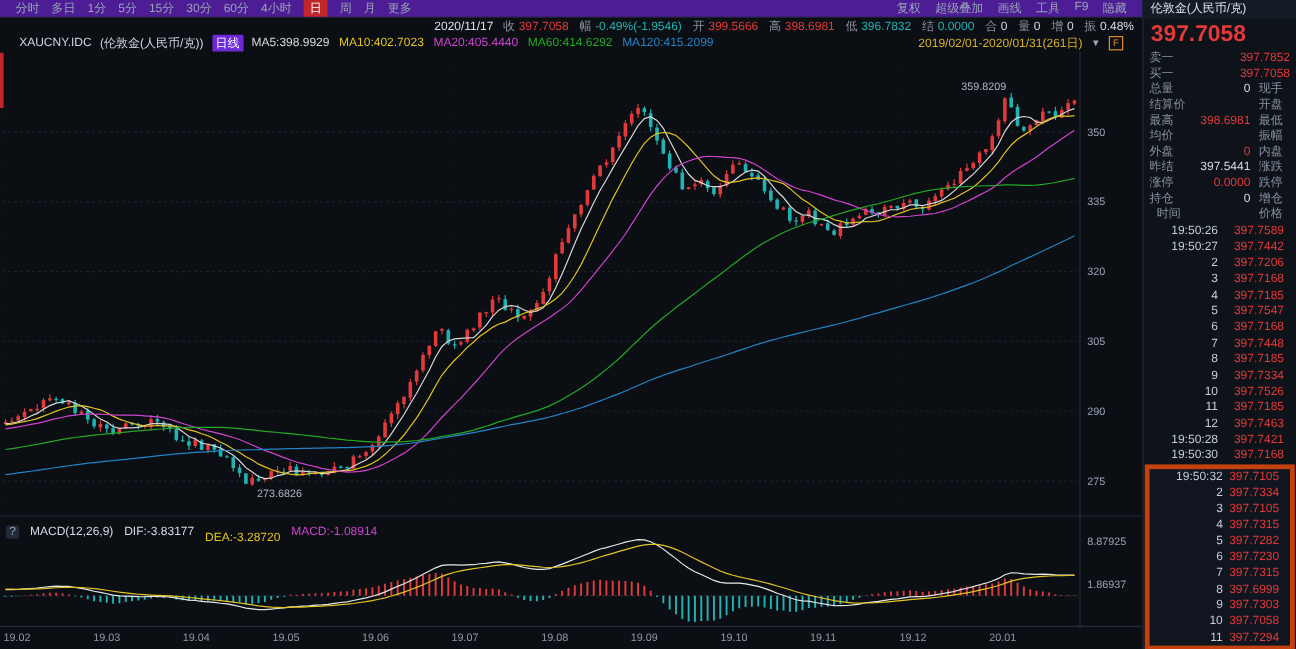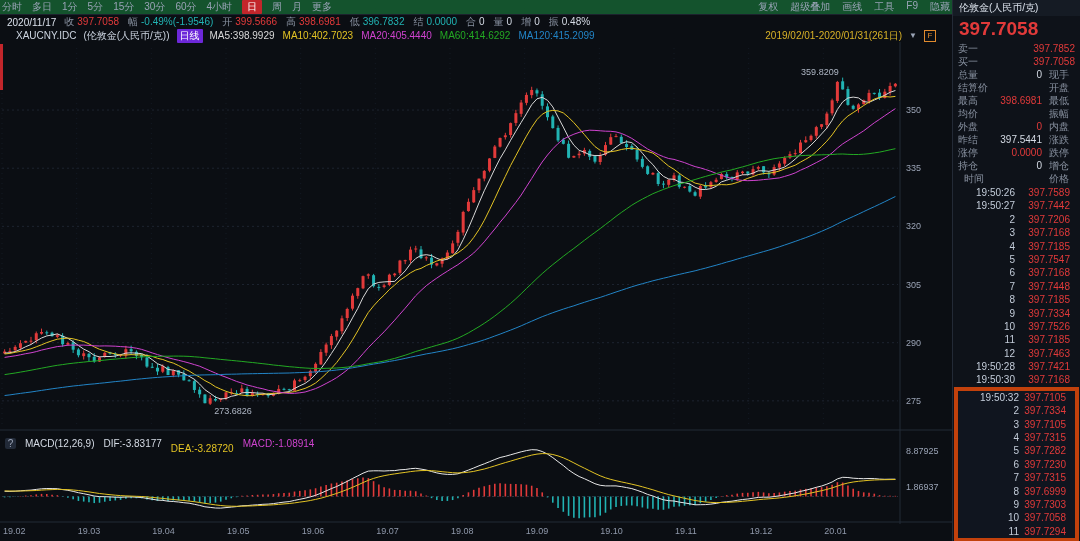--- a/index.html
+++ b/index.html
@@ -1,30 +1,30 @@
 <!DOCTYPE html>
 <html><head>
 <meta charset="utf-8">
 <style>
   html,body{margin:0;padding:0;background:#07090d;}
   .app{position:relative;width:1080px;height:541px;background:#0b0e13;
        font-family:"Liberation Sans",sans-serif;font-size:10px;color:#c3ccd9;
        overflow:hidden;user-select:none;}
   
   .toolbar{position:absolute;left:0;top:0;width:952px;height:15px;display:flex;
-           justify-content:space-between;align-items:center;background:#14532d;
-           border-bottom:1px solid #1c222d;padding:0 2px;box-sizing:border-box;}
+           justify-content:space-between;align-items:center;background:#4c1d95;
+           border-bottom:1px solid #1c222d;padding:0 13px;box-sizing:border-box;}
   .tabs{display:flex;gap:10px;align-items:center;}
   .tab{color:#99a3b6;cursor:pointer;white-space:nowrap;}
   .tab.active{background:#c2262b;color:#fff;padding:0 5px;border-radius:1px;}
   .tools{display:flex;gap:12px;color:#99a3b6;}
   .tools span{cursor:pointer;white-space:nowrap;}
   
   .quotebar{position:absolute;left:0;top:15px;width:952px;height:14px;display:flex;
-            align-items:center;gap:8px;padding:0 7px;box-sizing:border-box;white-space:nowrap;}
+            align-items:center;gap:8px;padding:0 7px;box-sizing:border-box;white-space:nowrap;justify-content:flex-end;}
   .qdate{color:#dbe2ec;}
   .qfields{display:flex;gap:9px;align-items:center;}
   .qpair .q-label{color:#8891a0;margin-right:3px;}
   
   .indbar{position:absolute;left:0;top:29px;width:952px;height:13px;display:flex;
           align-items:center;gap:7px;padding:0 16px;box-sizing:border-box;white-space:nowrap;}
   .sym{color:#cdd5e1;}
   .symname{color:#cdd5e1;}
   .chip{background:#6d28d9;color:#fff;padding:0 3px;border-radius:1px;}
   .malegend{display:flex;gap:8px;}

